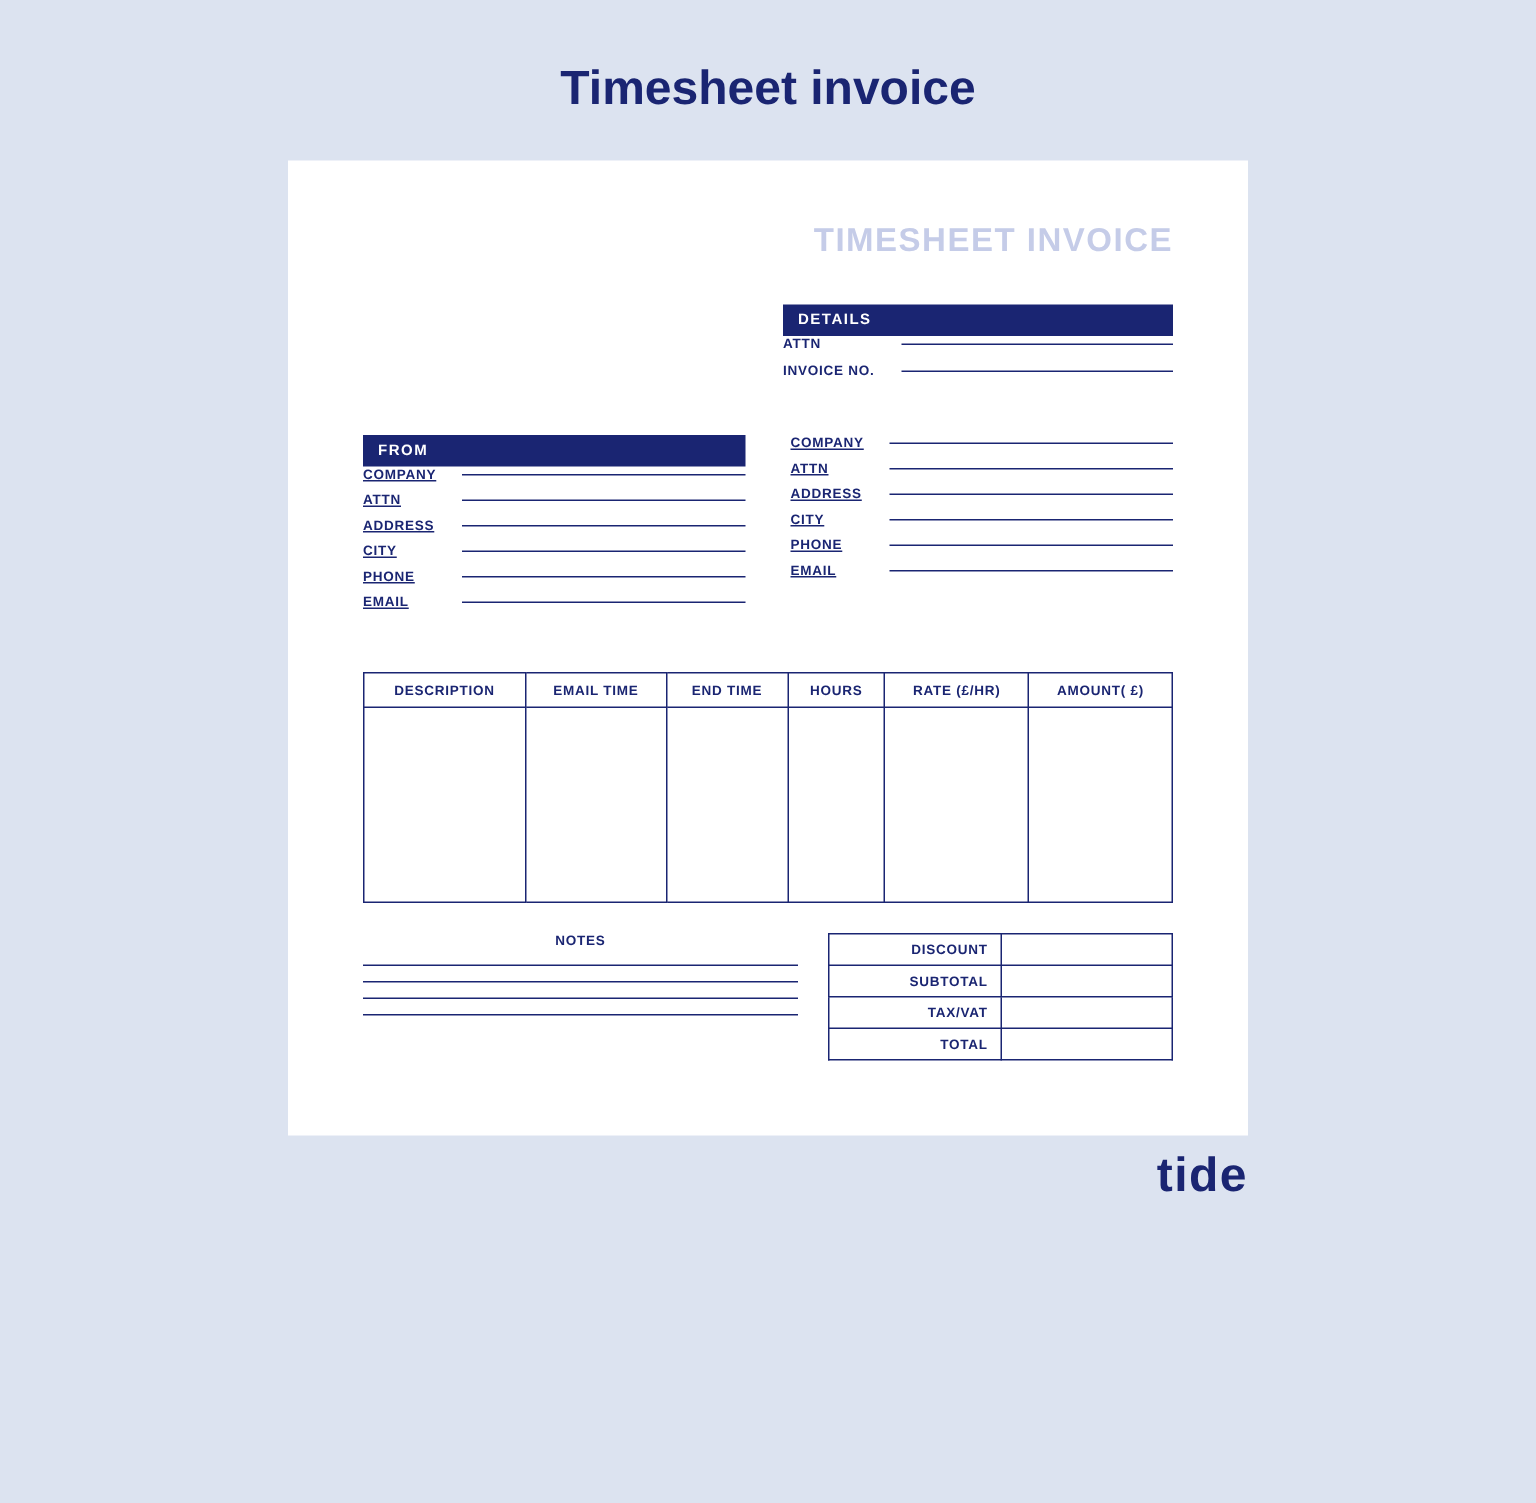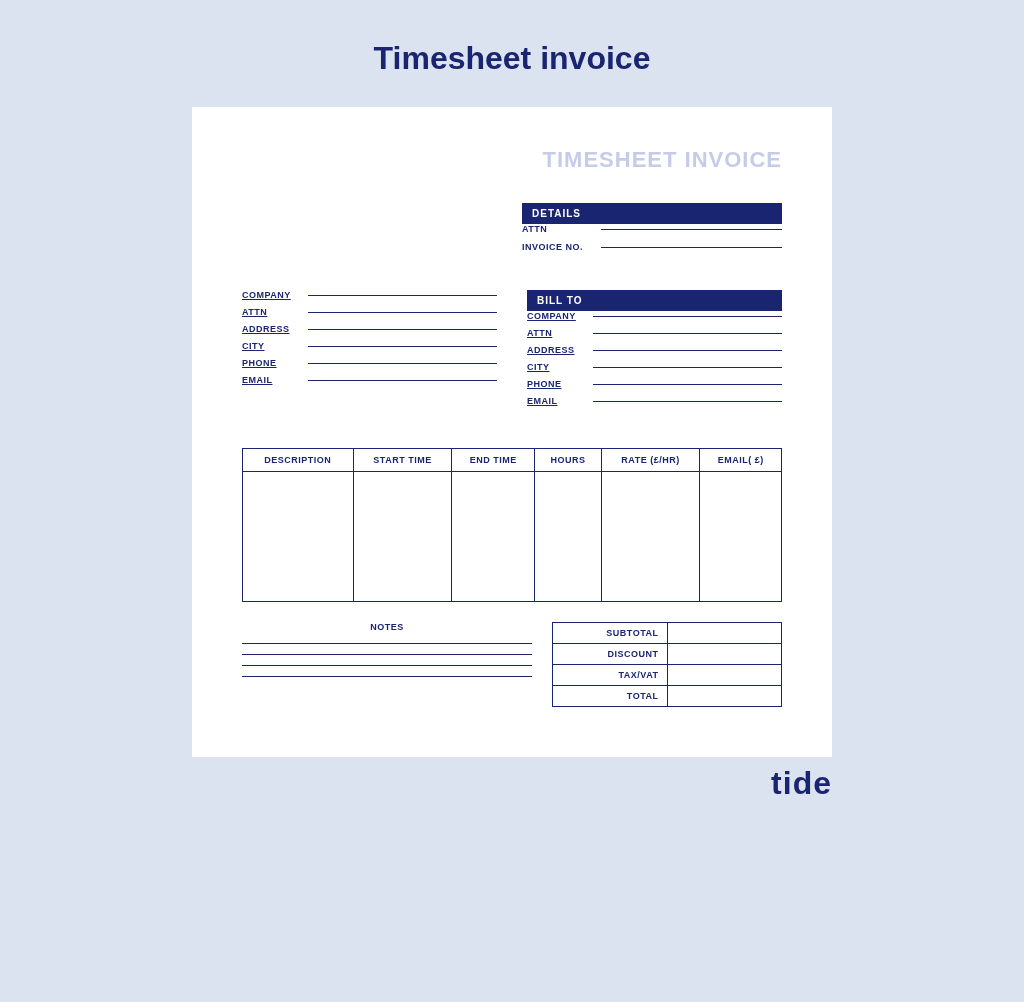--- a/index.html
+++ b/index.html
@@ -215,20 +215,21 @@
         <div class="detail-row">
           <span class="label">INVOICE NO.</span>
           <div class="detail-line"></div>
         </div>
       </div>
     </div>
 
     <div class="from-billto-row">
 
       <div class="from-box">
+        <div class="section-header">FROM</div>
         <div class="field-row">
           <span class="field-label">COMPANY</span>
           <div class="field-line"></div>
         </div>
         <div class="field-row">
           <span class="field-label">ATTN</span>
           <div class="field-line"></div>
         </div>
         <div class="field-row">
           <span class="field-label">ADDRESS</span>
@@ -242,21 +243,20 @@
           <span class="field-label">PHONE</span>
           <div class="field-line"></div>
         </div>
         <div class="field-row">
           <span class="field-label">EMAIL</span>
           <div class="field-line"></div>
         </div>
       </div>
 
       <div class="billto-box">
-        <div class="section-header">BILL TO</div>
         <div class="field-row">
           <span class="field-label">COMPANY</span>
           <div class="field-line"></div>
         </div>
         <div class="field-row">
           <span class="field-label">ATTN</span>
           <div class="field-line"></div>
         </div>
         <div class="field-row">
           <span class="field-label">ADDRESS</span>
@@ -274,25 +274,25 @@
           <span class="field-label">EMAIL</span>
           <div class="field-line"></div>
         </div>
       </div>
     </div>
 
     <table class="invoice-table">
       <thead>
         <tr>
           <th>DESCRIPTION</th>
-          <th>START TIME</th>
+          <th>EMAIL TIME</th>
           <th>END TIME</th>
           <th>HOURS</th>
           <th>RATE (£/HR)</th>
-          <th>EMAIL( £)</th>
+          <th>AMOUNT( £)</th>
         </tr>
       </thead>
       <tbody>
         <tr>
           <td></td>
           <td></td>
           <td></td>
           <td></td>
           <td></td>
           <td></td>
@@ -310,25 +310,25 @@
         <div class="notes-line-row"></div>
         <div class="notes-line-row"></div>
         <div class="notes-line-row"></div>
         <div class="notes-line-row"></div>
       </div>
 
       <div>
         <table class="totals-table">
           <tbody>
             <tr>
-              <td>SUBTOTAL</td>
+              <td>DISCOUNT</td>
               <td></td>
             </tr>
             <tr>
-              <td>DISCOUNT</td>
+              <td>SUBTOTAL</td>
               <td></td>
             </tr>
             <tr>
               <td>TAX/VAT</td>
               <td></td>
             </tr>
             <tr>
               <td>TOTAL</td>
               <td></td>
             </tr>

